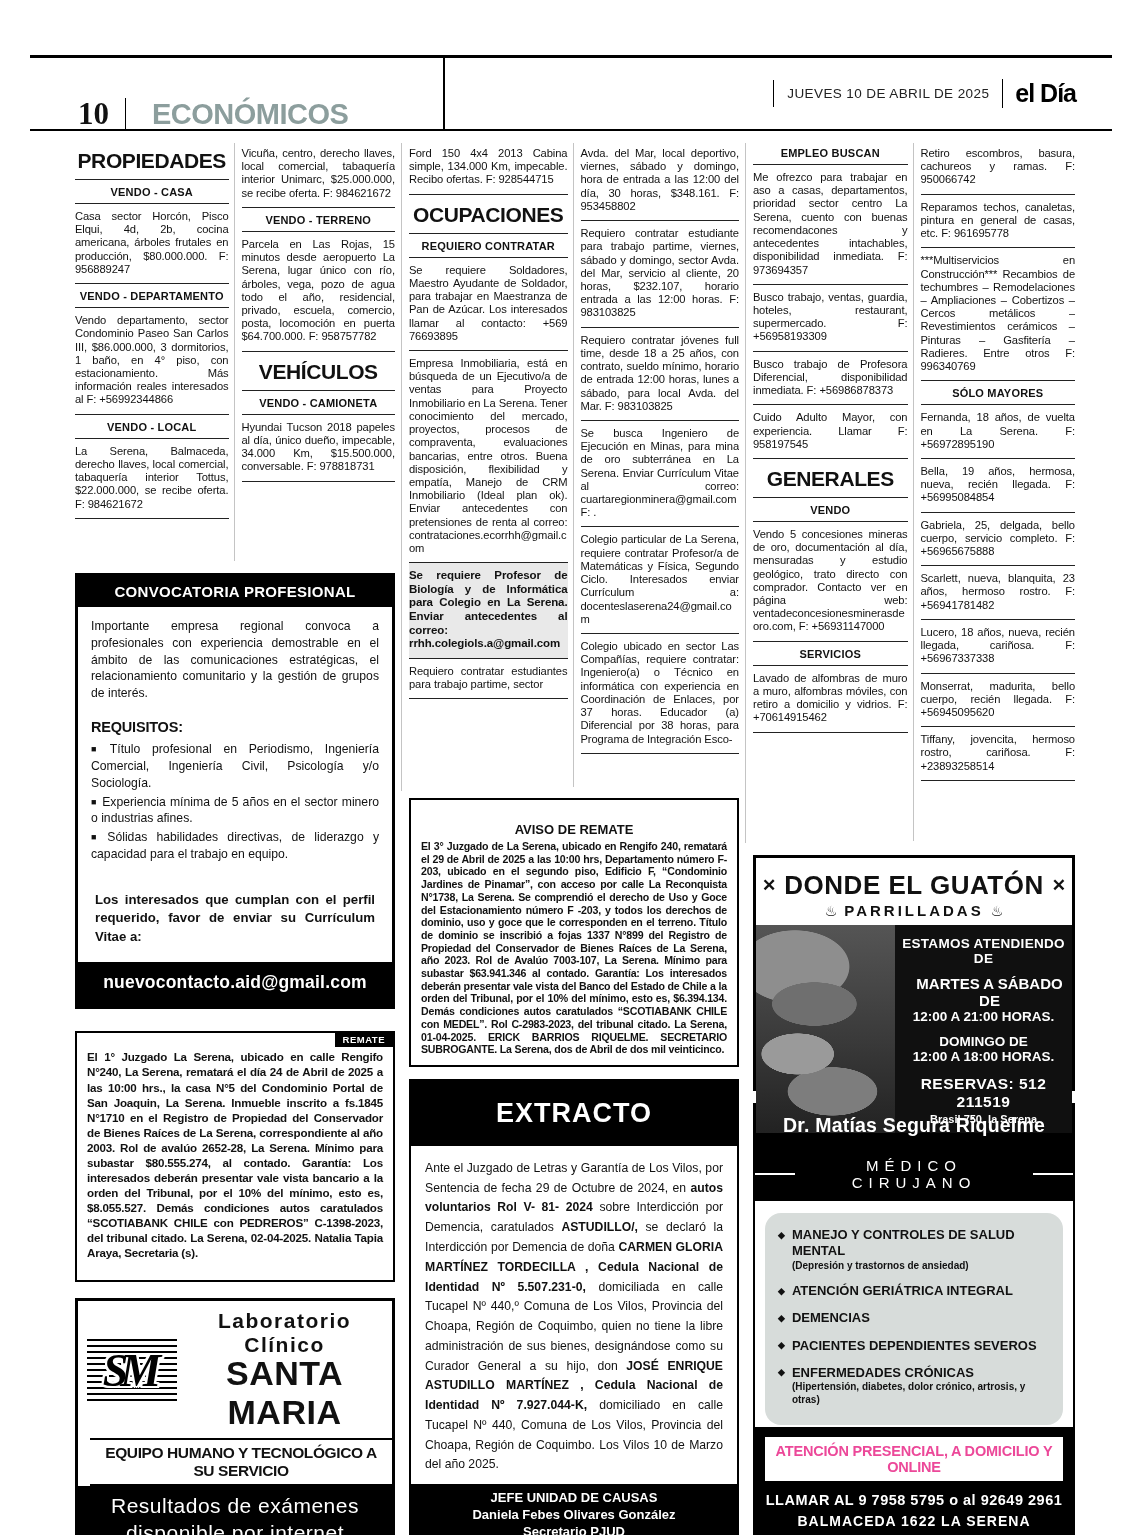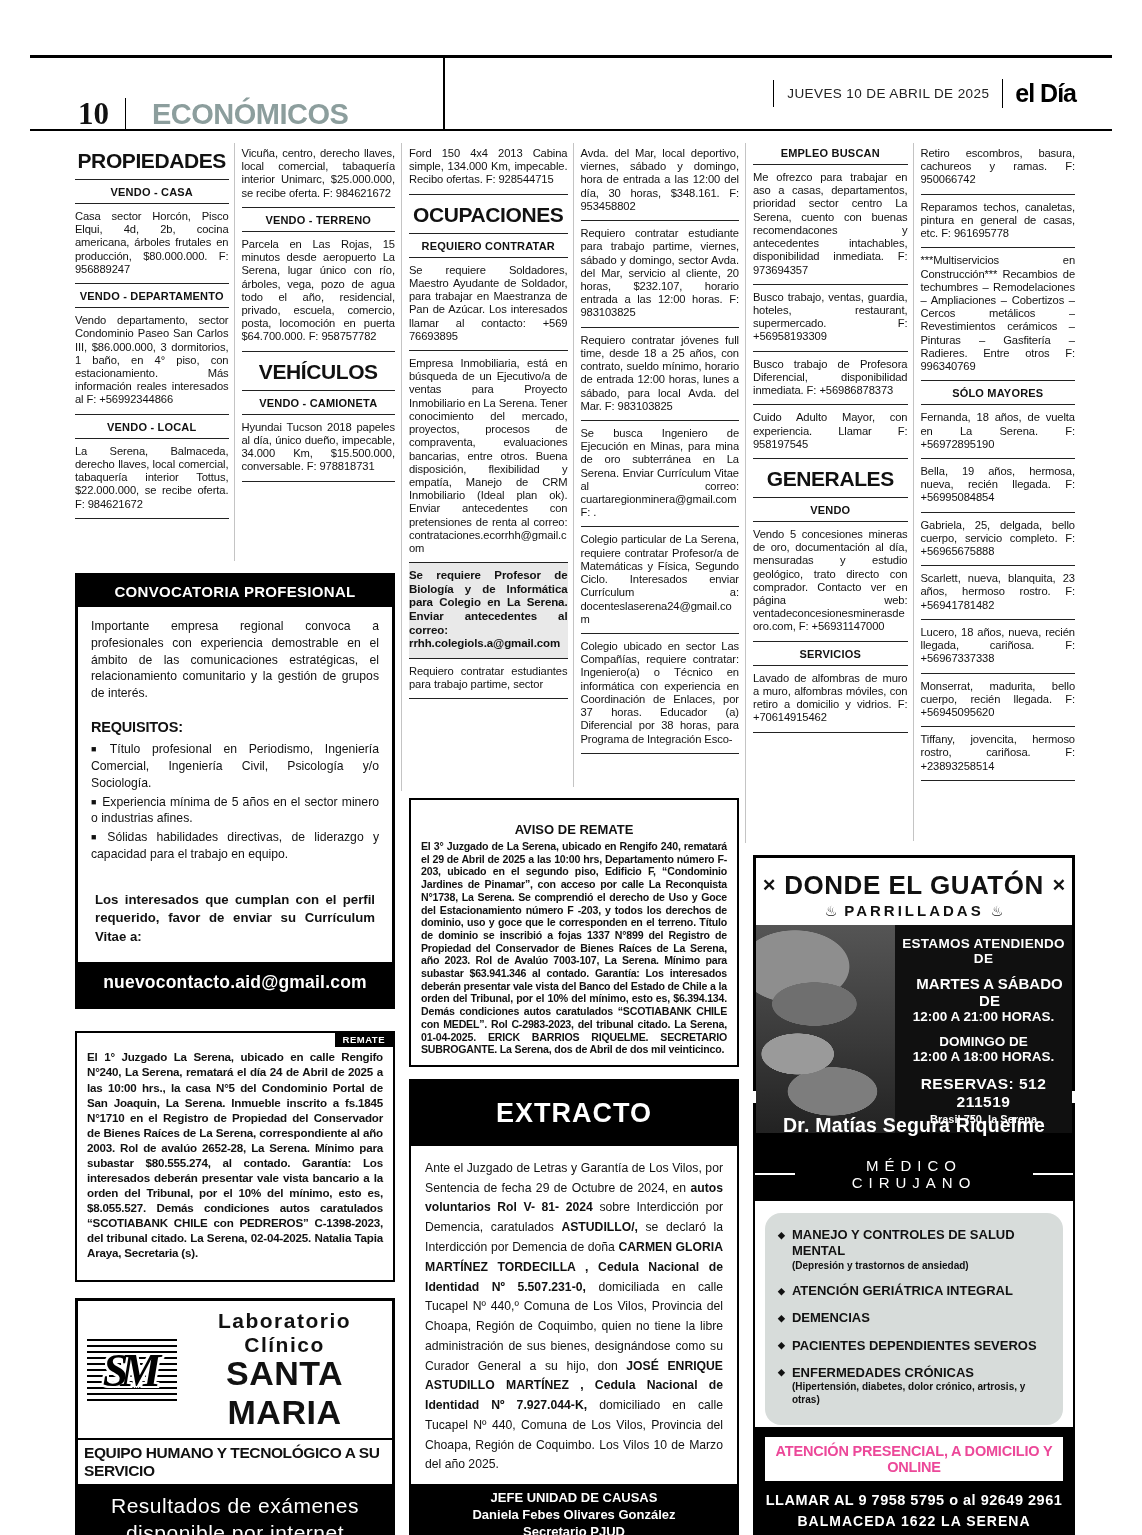--- a/index.html
+++ b/index.html
@@ -86,21 +86,21 @@
     background:repeating-linear-gradient(#000 0 2px, #fff 2px 6px);
   }
   .sm-logo span {
     font-family:"Liberation Serif", serif; font-style:italic; font-weight:bold; font-size:46px;
     letter-spacing:-8px; color:#000; line-height:1; padding-right:8px;
     text-shadow:-2px 0 #fff, 2px 0 #fff, 0 -2px #fff, 0 2px #fff, -2px -2px #fff, 2px 2px #fff, -2px 2px #fff, 2px -2px #fff;
   }
   .sm-titles { flex:1; text-align:center; }
   .sm-line1 { font-size:21px; font-weight:bold; letter-spacing:1.5px; }
   .sm-line2 { font-size:34px; font-weight:900; letter-spacing:0.5px; margin-top:-3px; }
-  .sm-tagline { border-top:2.5px solid #000; border-bottom:2.5px solid #000; font-weight:900; font-size:15.5px; text-align:left; padding:4px 6px; letter-spacing:-0.4px; }
+  .sm-tagline { border-top:2.5px solid #000; border-bottom:2.5px solid #000; font-weight:900; font-size:15.5px; text-align:center; padding:4px 6px; letter-spacing:-0.4px;margin-left:12px; }
   .sm-banner { background:#000; color:#fff; text-align:center; font-size:21px; line-height:1.28; padding:7px 2px 9px; letter-spacing:0.5px; }
   
   .box-aviso { margin-top:12px; border:2px solid #000; padding:22px 10px 9px; }
   .aviso-title { text-align:center; font-weight:bold; font-size:13px; margin-bottom:3px; }
   .aviso-body { font-weight:bold; font-size:10.6px; line-height:1.2; text-align:justify; letter-spacing:-0.2px; }
   
   .box-ext { margin-top:12px; border:2px solid #000; }
   .ext-header { background:#000; color:#fff; font-weight:bold; font-size:27px; text-align:center; padding:17px 0; letter-spacing:1px; }
   .ext-body { padding:13px 14px 9px; font-size:12.2px; line-height:1.62; text-align:justify; }
   .ext-body .b { font-weight:bold; }

